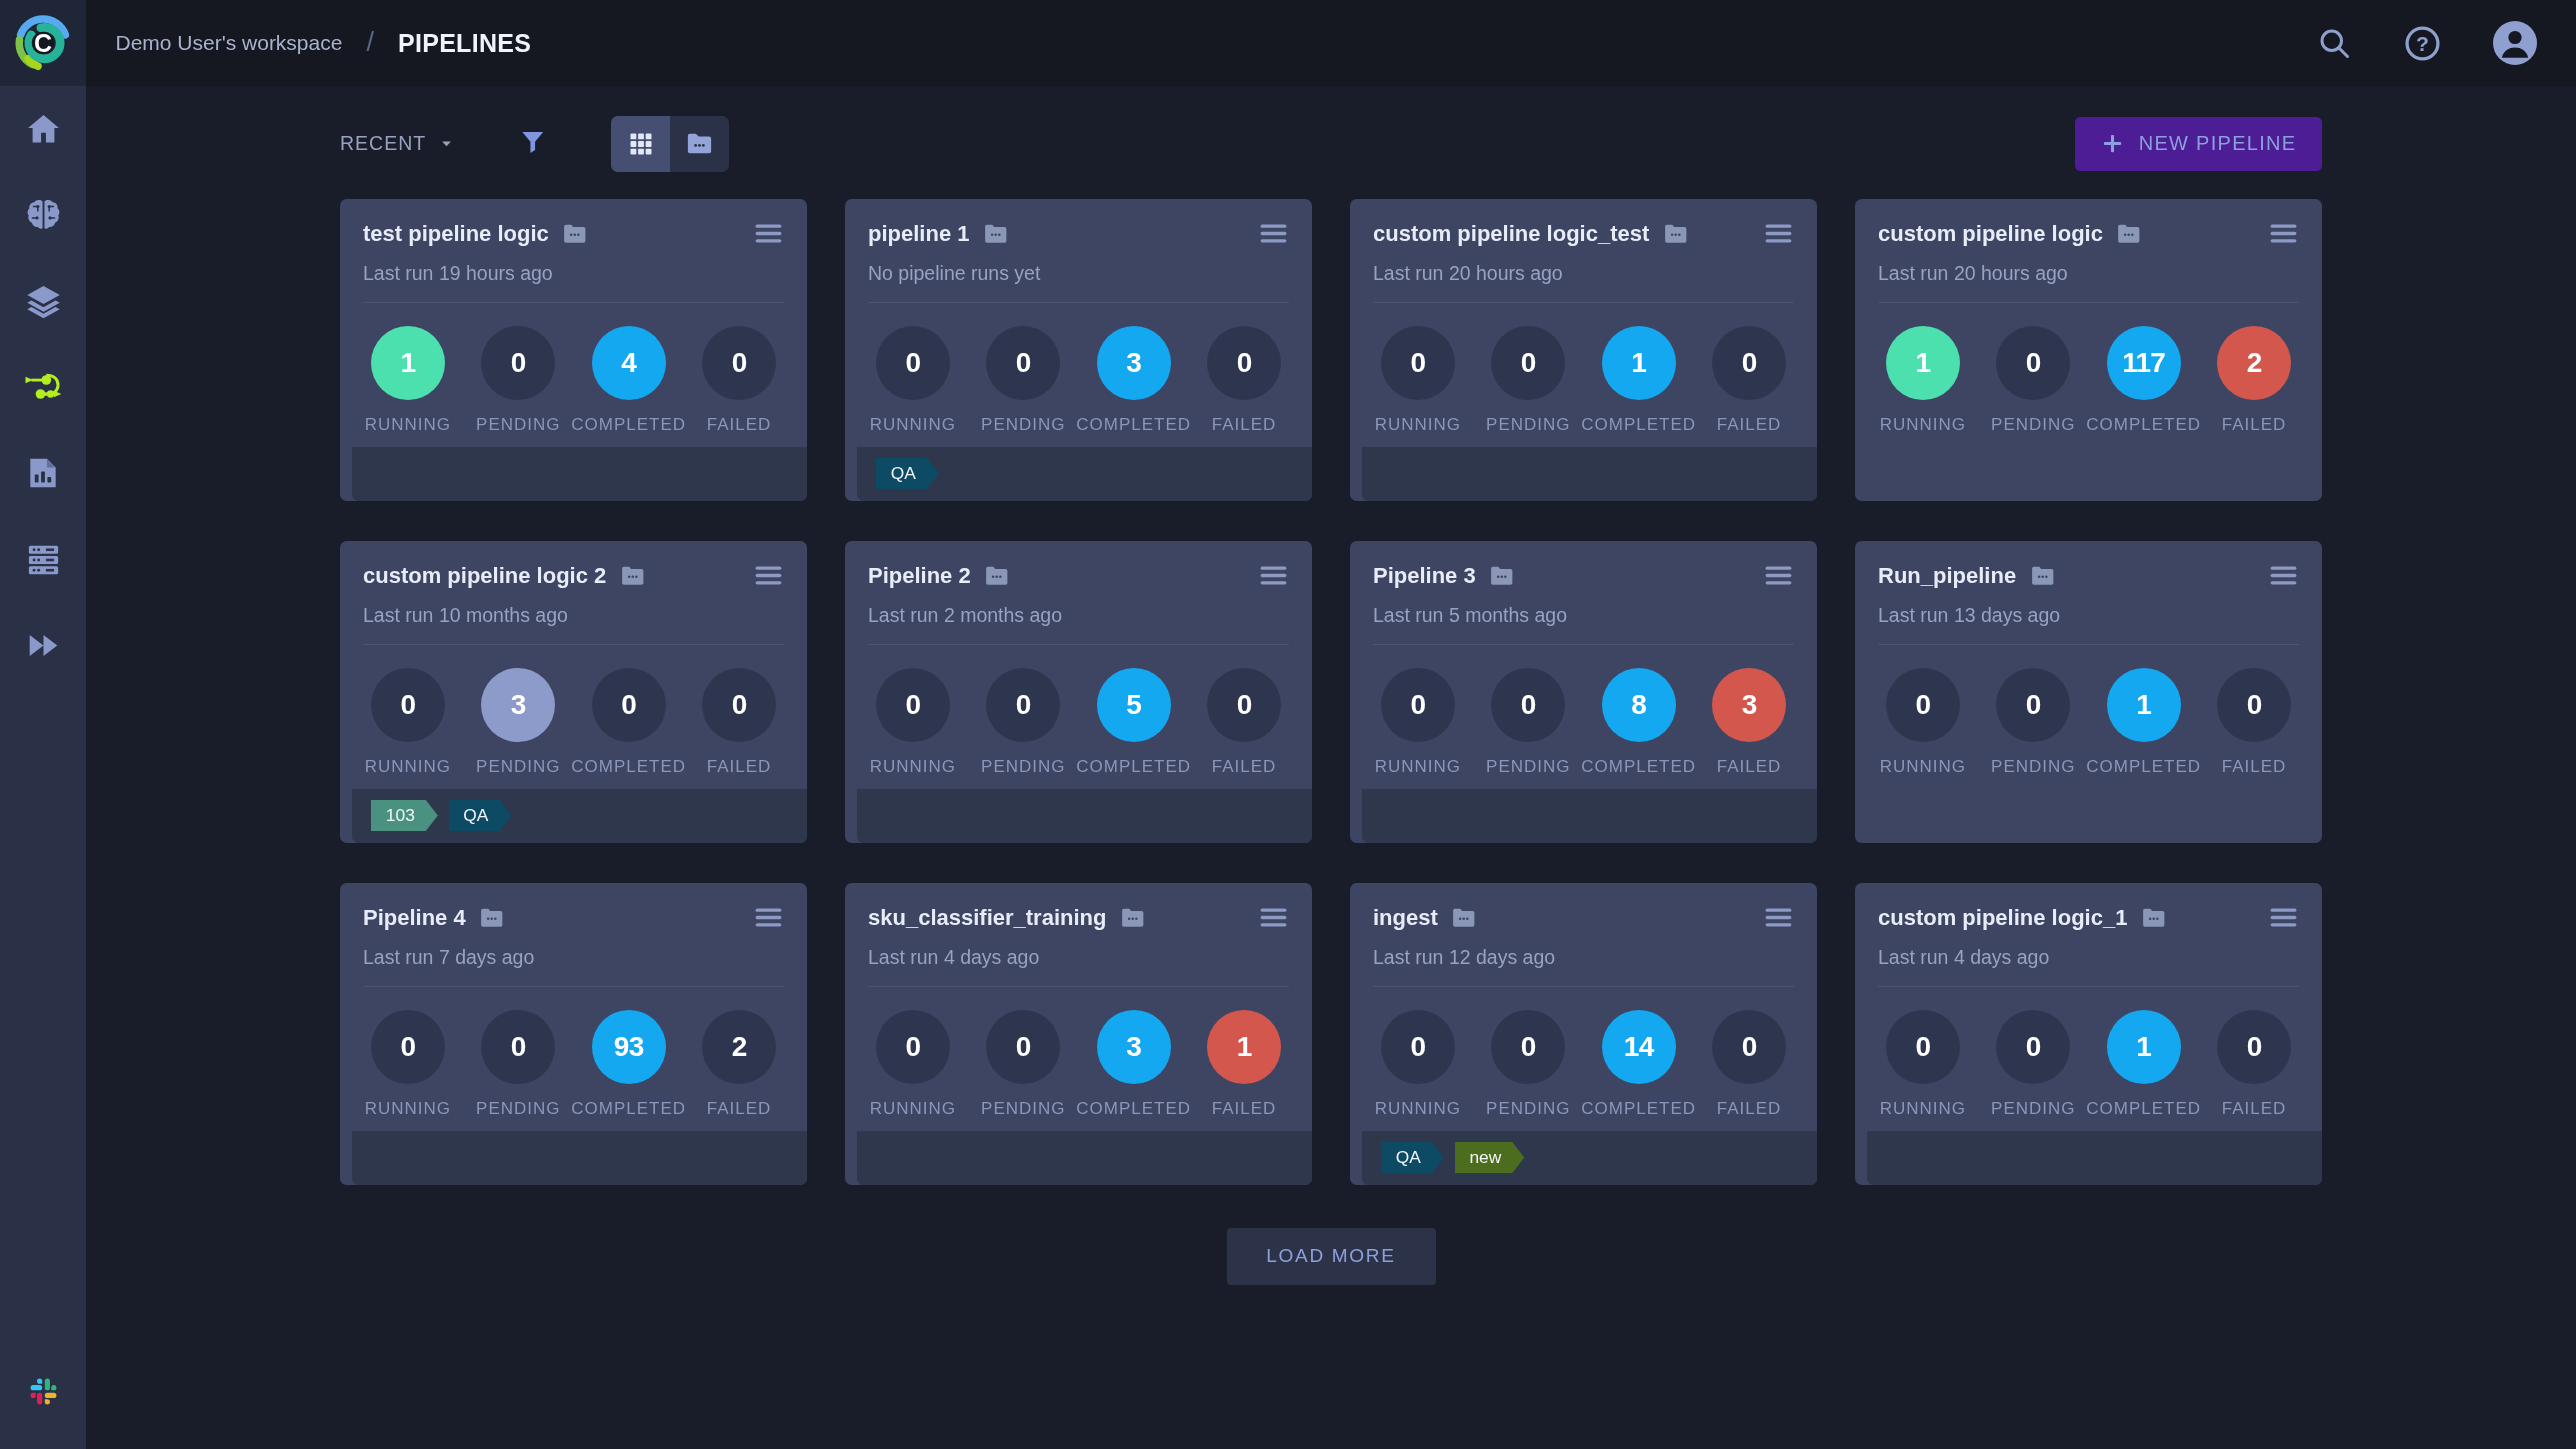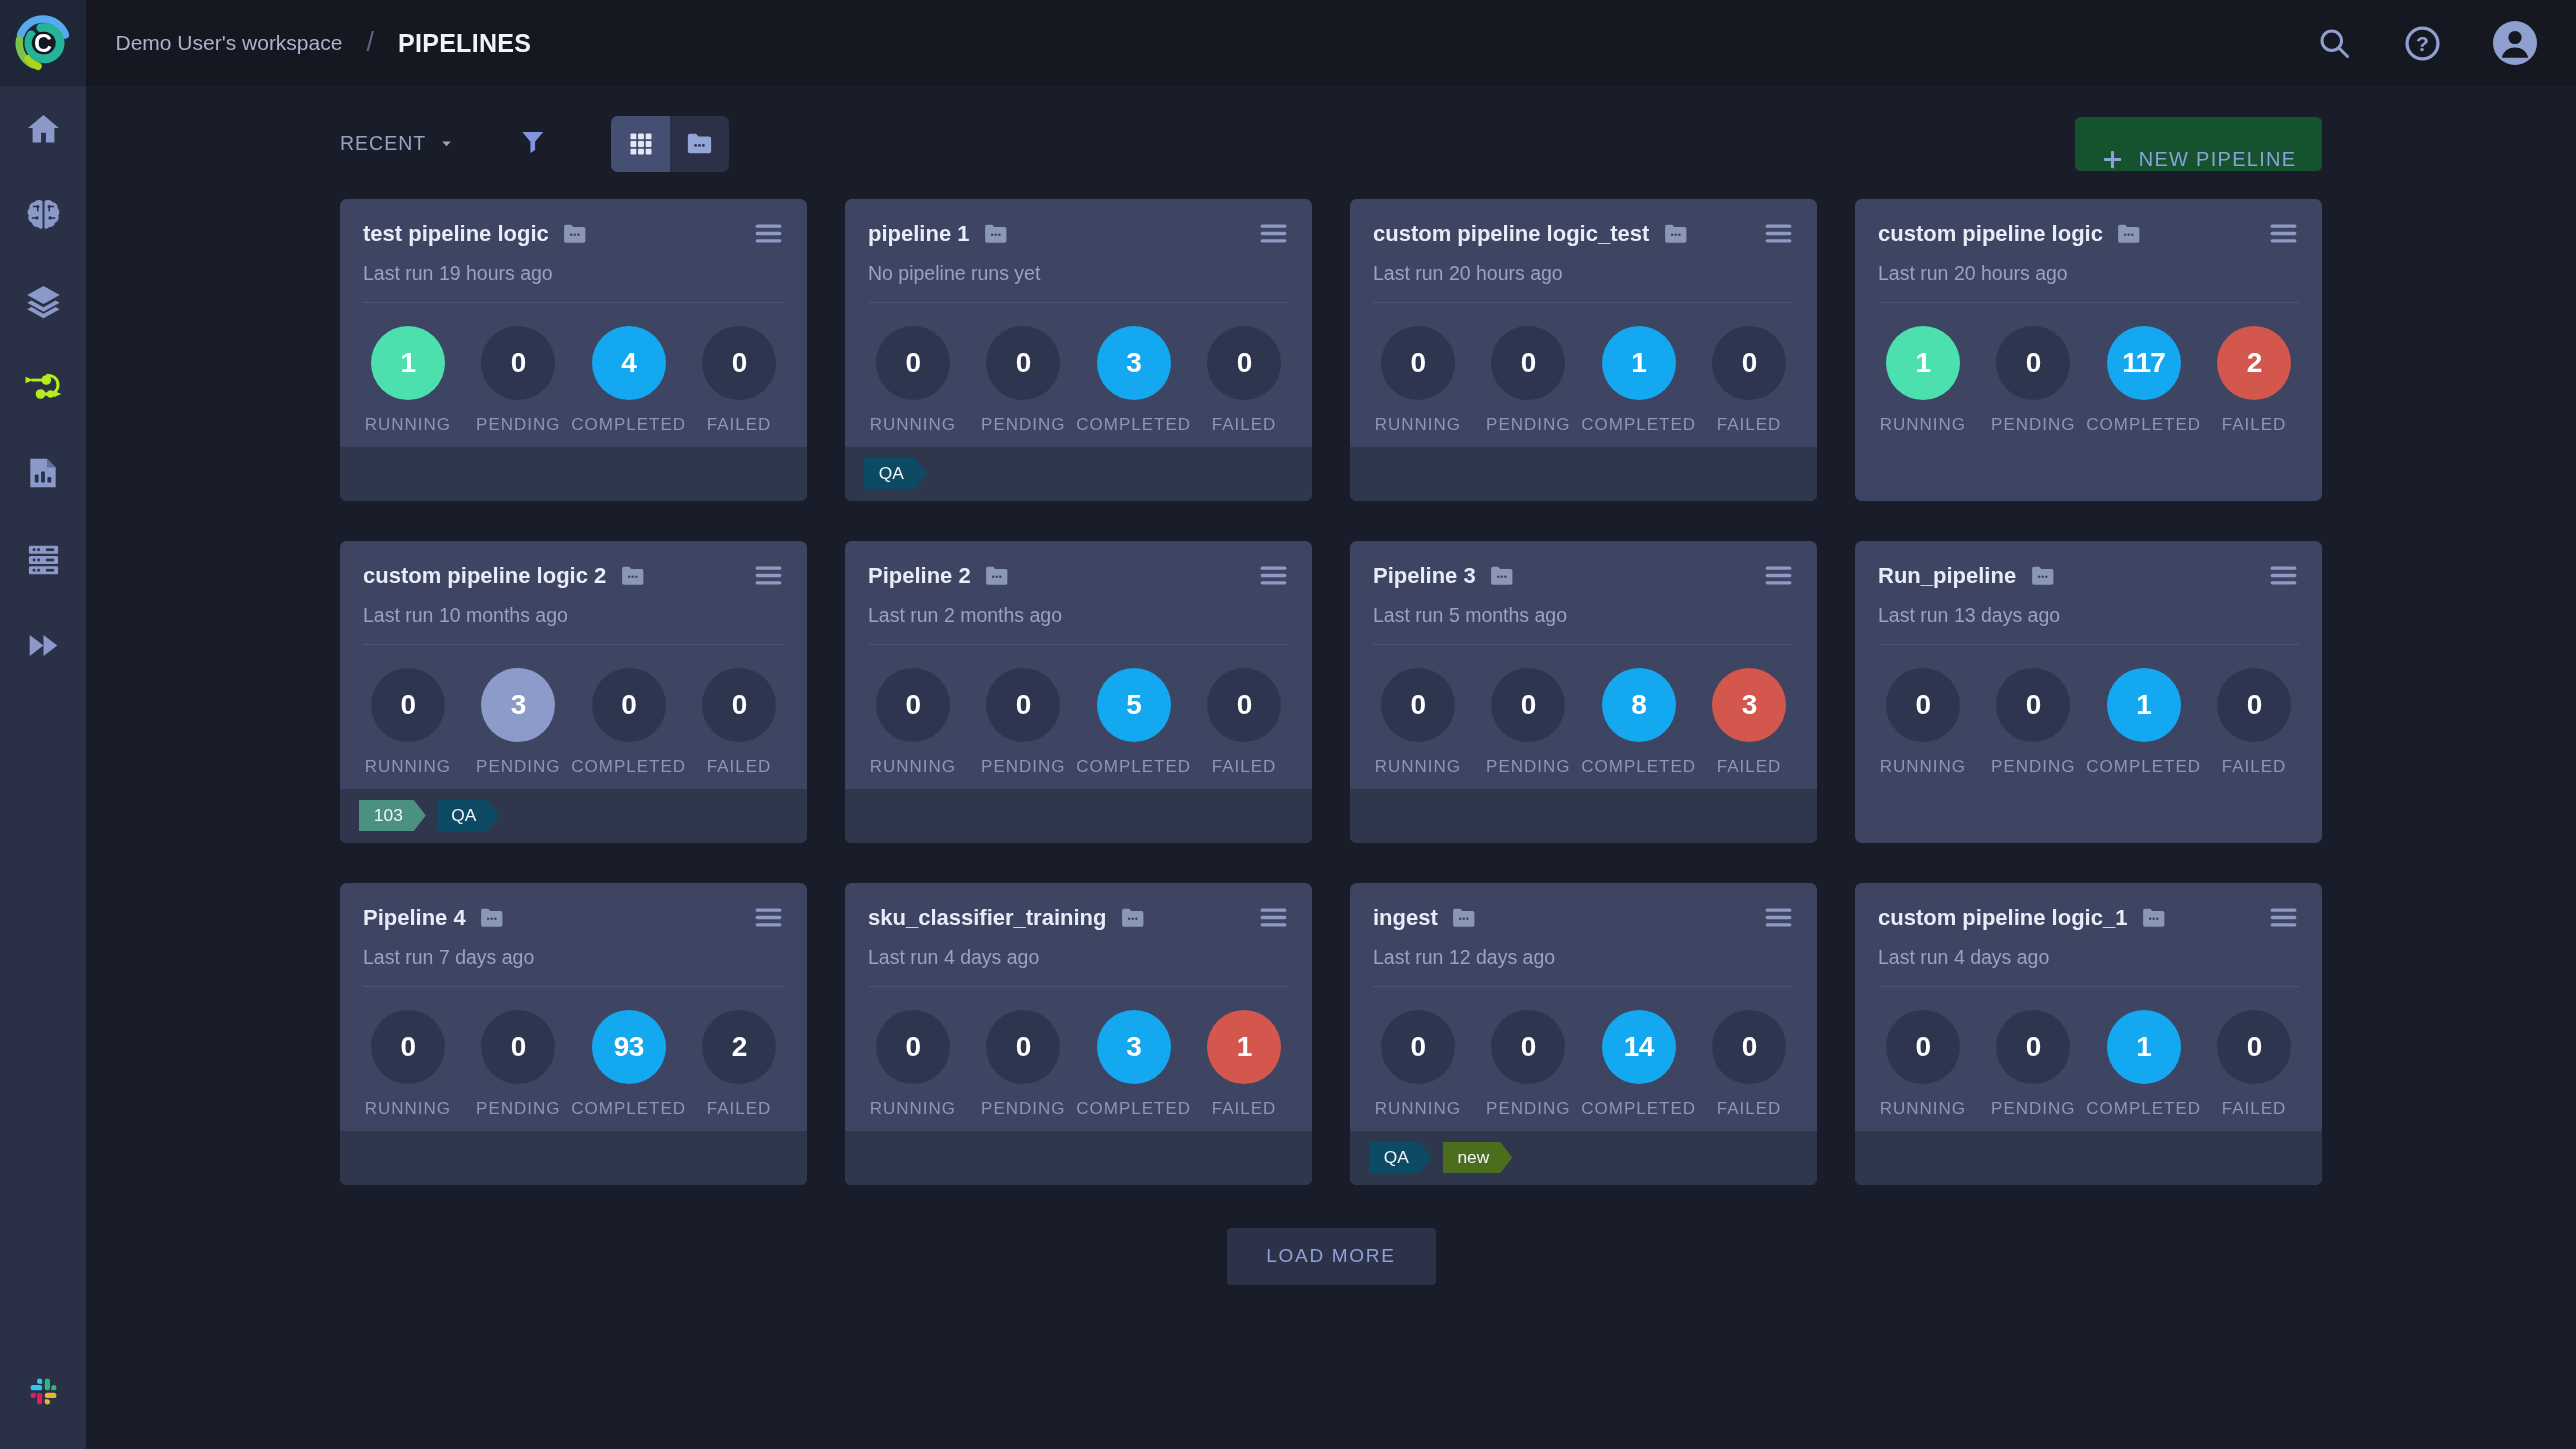--- a/index.html
+++ b/index.html
@@ -26,38 +26,38 @@
   
   .main { position:absolute; left:86px; top:86px; right:0; bottom:0; background:#191d2a; }
   .toolbar { width:1982px; margin:29.5px auto 27px; display:flex; align-items:center; }
   .sort-btn { display:flex; align-items:center; gap:10.7px; background:none; border:none; cursor:pointer; }
   .sort-label { font-size:19.5px; color:#98a2c0; letter-spacing:1px; }
   .filter-btn { margin-left:62px; background:none; border:none; cursor:pointer; }
   .view-toggle { margin-left:64px; display:flex; border-radius:6.7px; overflow:hidden; }
   .view-seg { width:59px; height:56px; display:flex; align-items:center; justify-content:center; background:#2b3147; border:none; cursor:pointer; }
   .view-seg.active { background:#454f72; }
   .spacer { flex:1; }
-  .new-pipeline-btn { height:54px; padding:0 25.5px; background:#14532d; border:none; border-radius:5.4px; display:flex; align-items:flex-end; gap:14.8px; cursor:pointer; }
+  .new-pipeline-btn { height:54px; padding:0 25.5px; background:#4c1d95; border:none; border-radius:5.4px; display:flex; align-items:center; gap:14.8px; cursor:pointer; }
   .new-pipeline-btn span { font-size:20px; color:#8ca1dc; letter-spacing:1.3px; }
   
   .grid { width:1982px; margin:0 auto; display:grid; grid-template-columns:repeat(4,1fr); column-gap:38px; row-gap:40px; }
   .card { position:relative; height:302px; background:#3d4563; border-radius:6.7px; cursor:pointer; }
   .card-top { padding:21.5px 23px 0; }
   .card-title-row { display:flex; align-items:center; }
   .card-title { font-size:22px; font-weight:bold; color:#e8ecf7; white-space:nowrap; }
   .title-folder { margin-left:13.4px; display:flex; }
   .card-menu { margin-left:auto; background:none; border:none; cursor:pointer; display:flex; }
   .card-lastrun { margin-top:14.8px; font-size:19.5px; color:#98a3c2; }
   .card-divider { margin:17.4px 0 0; border-top:1.3px solid #4b5474; }
   .card-stats { display:flex; justify-content:space-between; padding:23px 17.4px 0; }
   .stat { width:101px; display:flex; flex-direction:column; align-items:center; }
   .stat-circle { width:74px; height:74px; border-radius:50%; display:flex; align-items:center; justify-content:center;
                  font-size:28px; font-weight:bold; color:#ffffff; letter-spacing:-0.7px; }
   .stat-label { margin-top:14.8px; font-size:17px; color:#8b96ba; letter-spacing:1px; }
-  .card-footer { position:absolute; left:0; right:0; bottom:0; height:54px; background:#2f374d; border-radius:0 0 6.7px 6.7px;
+  .card-footer { position:absolute; left:12px; right:0; bottom:0; height:54px; background:#2f374d; border-radius:0 0 6.7px 6.7px;
                  display:flex; align-items:center; padding:0 19px; gap:10.7px; }
   .tag { display:inline-flex; align-items:center; height:31px; padding:0 23px 0 14.8px; font-size:17.4px; color:#f2f5fa;
          clip-path:polygon(0 0, calc(100% - 12px) 0, 100% 50%, calc(100% - 12px) 100%, 0 100%); }
   
   .load-more { display:block; margin:43px auto 0; width:209px; height:57px; background:#2c3349; border:none; border-radius:4px;
                font-size:19px; color:#8ca1dc; letter-spacing:1.7px; cursor:pointer; font-family:"Liberation Sans", sans-serif; }
 </style>
 </head>
 <body>
 

